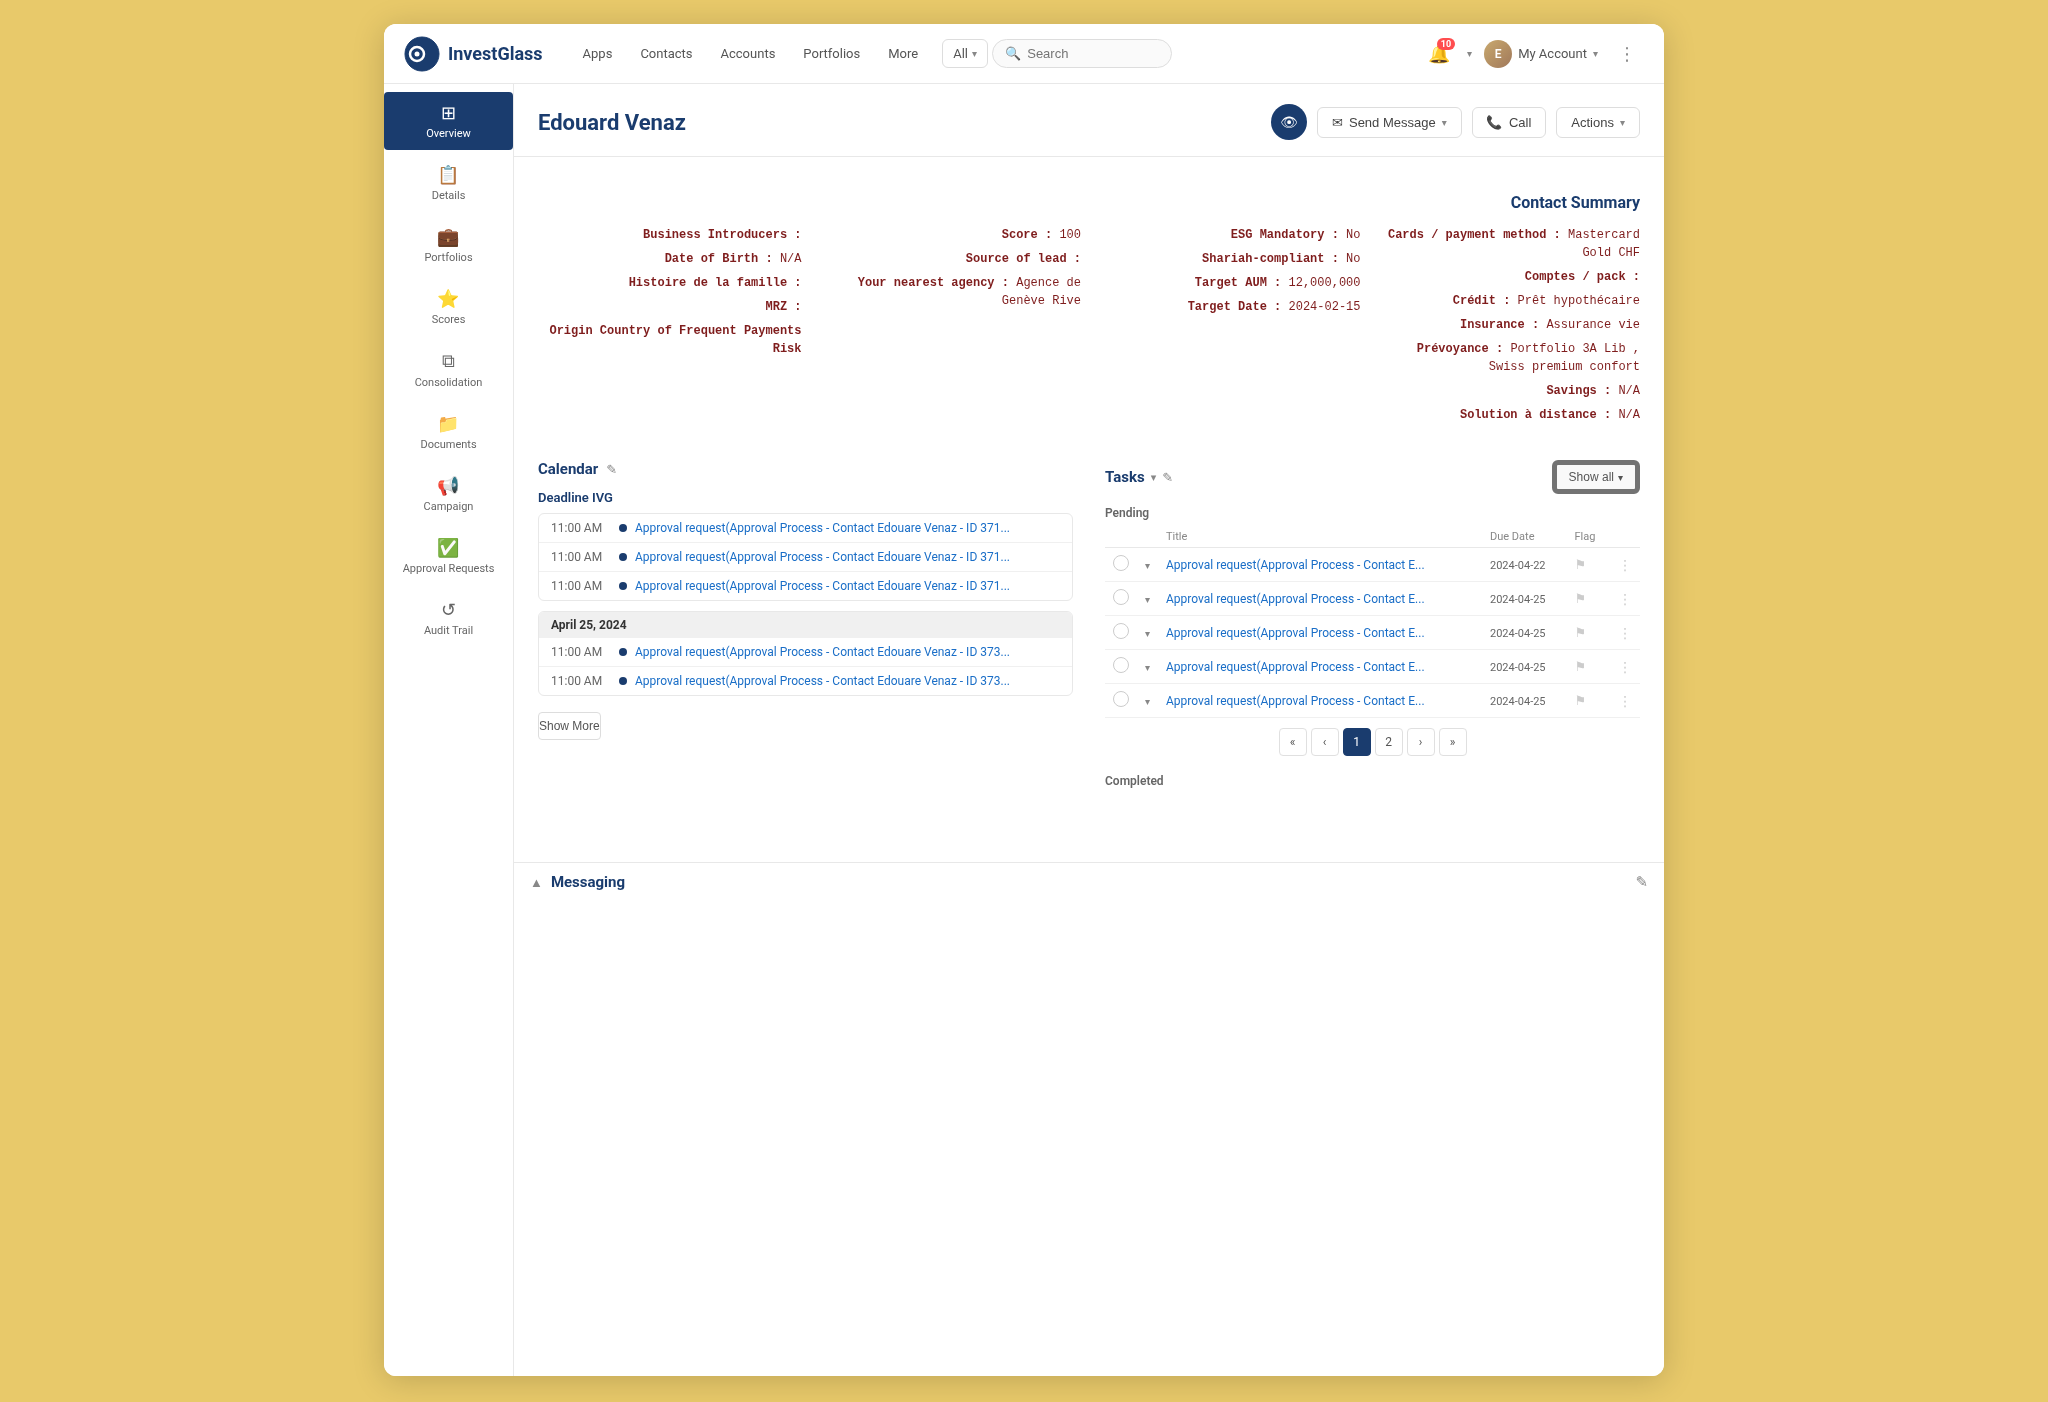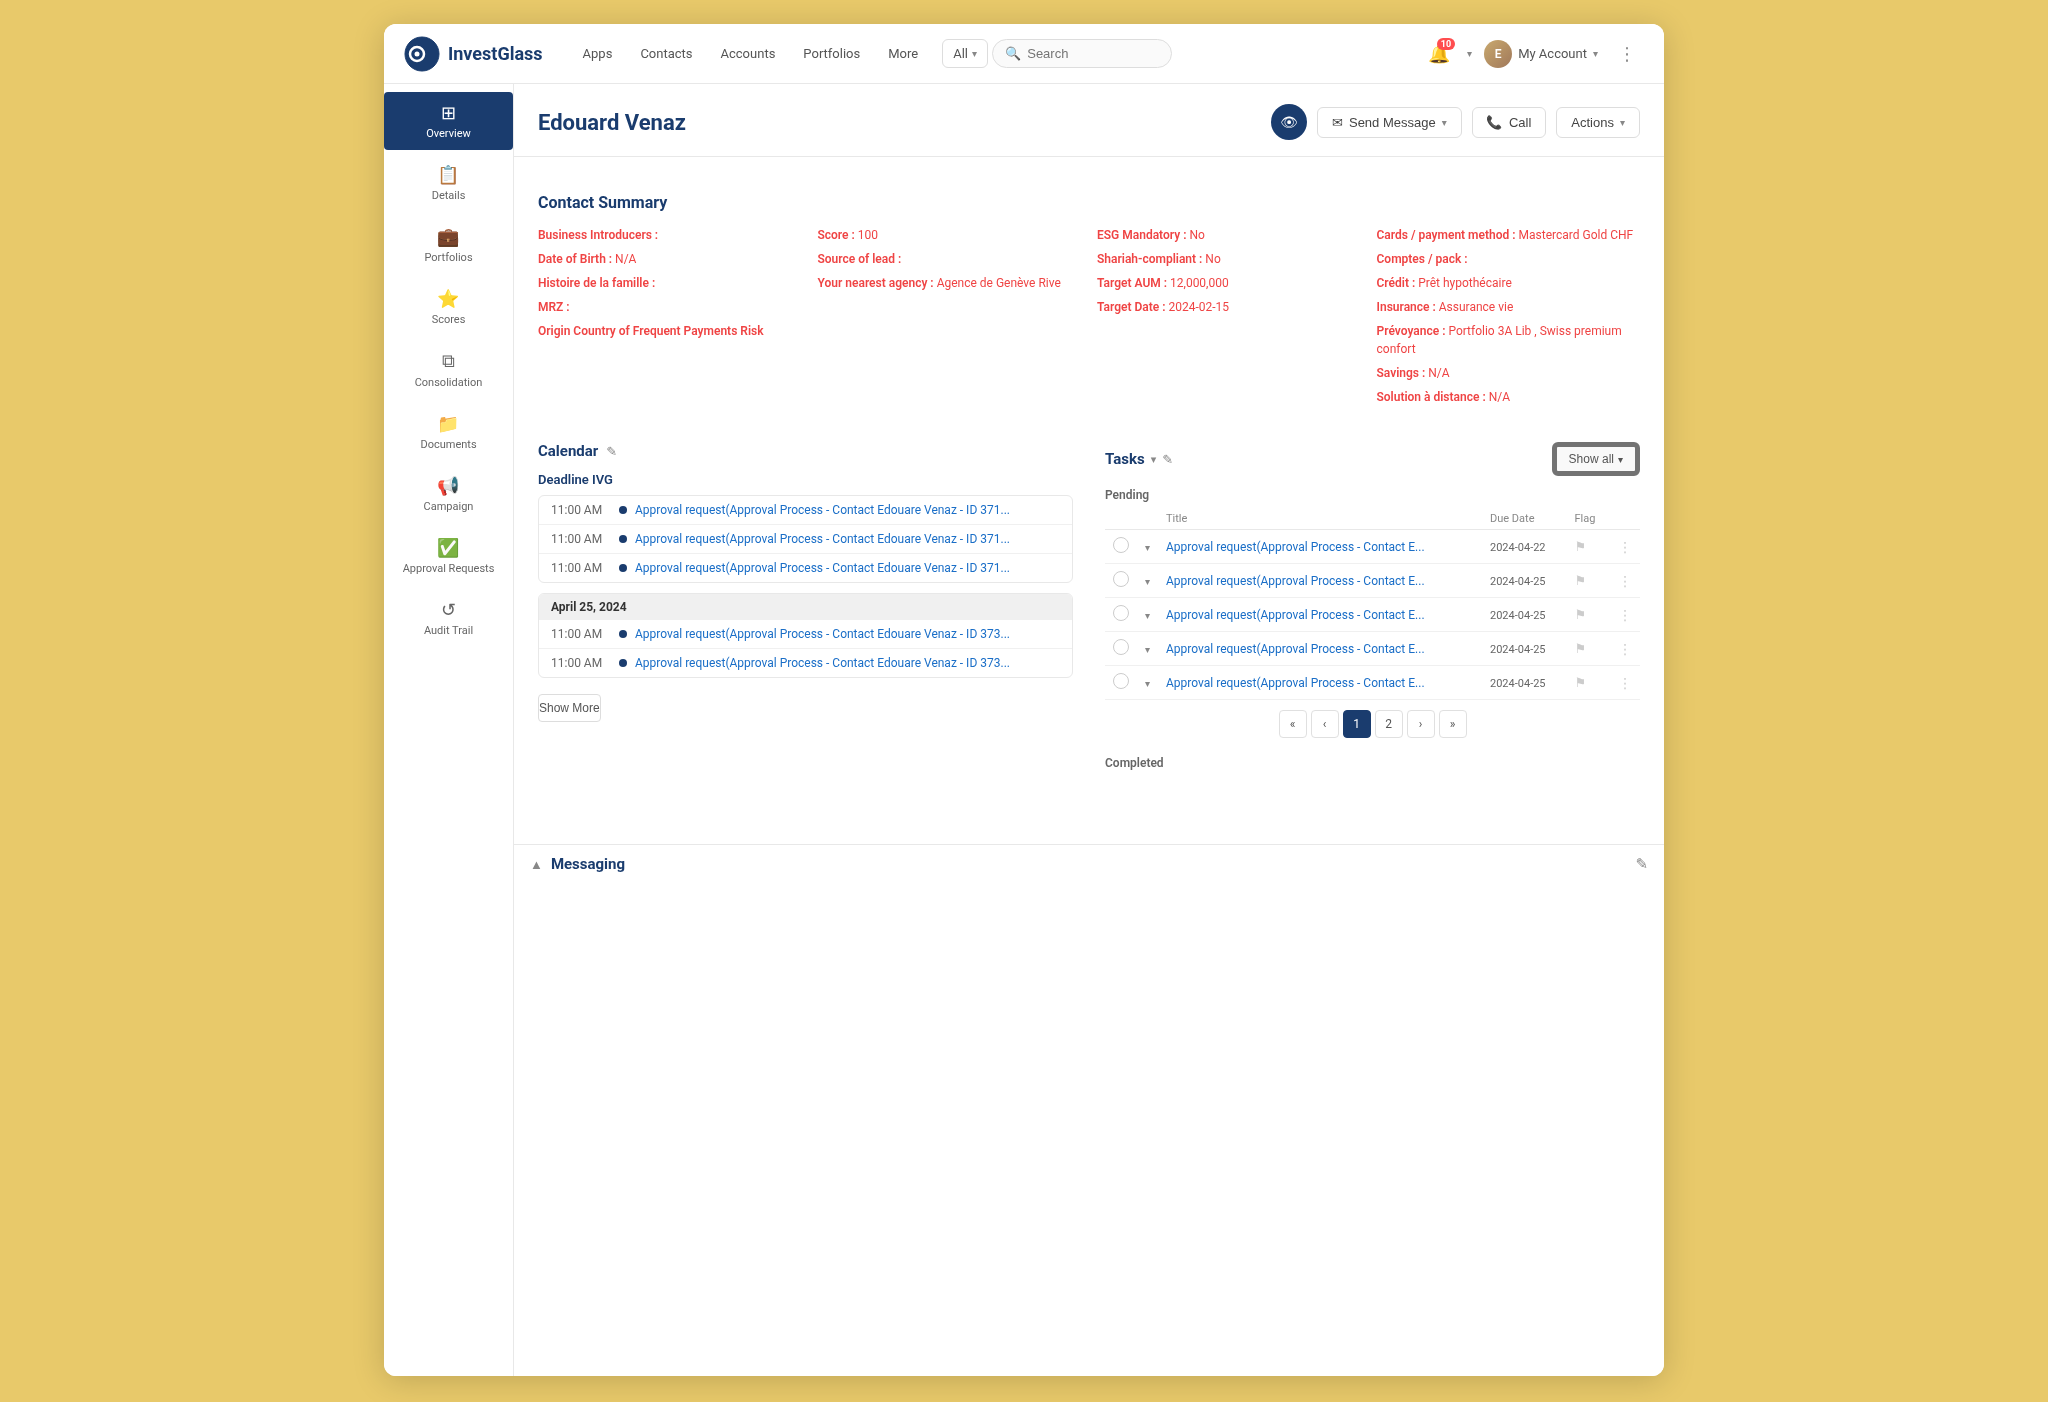--- a/index.html
+++ b/index.html
@@ -248,41 +248,43 @@
       margin-bottom: -2px;
     }
     .tab.active {
       color: #1a3c6e;
       font-weight: 600;
       border-bottom: 2px solid #1a3c6e;
     }
     
     .summary-section {
       padding: 36px 24px;
+      text-align: right;
     }
     .section-title {
       font-size: 16px;
       font-weight: 700;
       color: #1a3c6e;
       margin-bottom: 14px;
     }
     .summary-grid {
       display: grid;
       grid-template-columns: 1fr 1fr 1fr 1fr;
       gap: 8px 16px;
     }
     .summary-col {
       display: flex;
       flex-direction: column;
       gap: 6px;
     }
     .summary-row {
       font-size: 12px;
-      color: #ef4444;
+      color: #7f1d1d;
       line-height: 1.5;
+      font-family: Liberation Mono, monospace;
     }
     .summary-row strong {
       font-weight: 600;
     }
     
     .cal-tasks-row {
       display: grid;
       grid-template-columns: 1fr 1fr;
       gap: 0;
       padding: 0 24px 20px;

